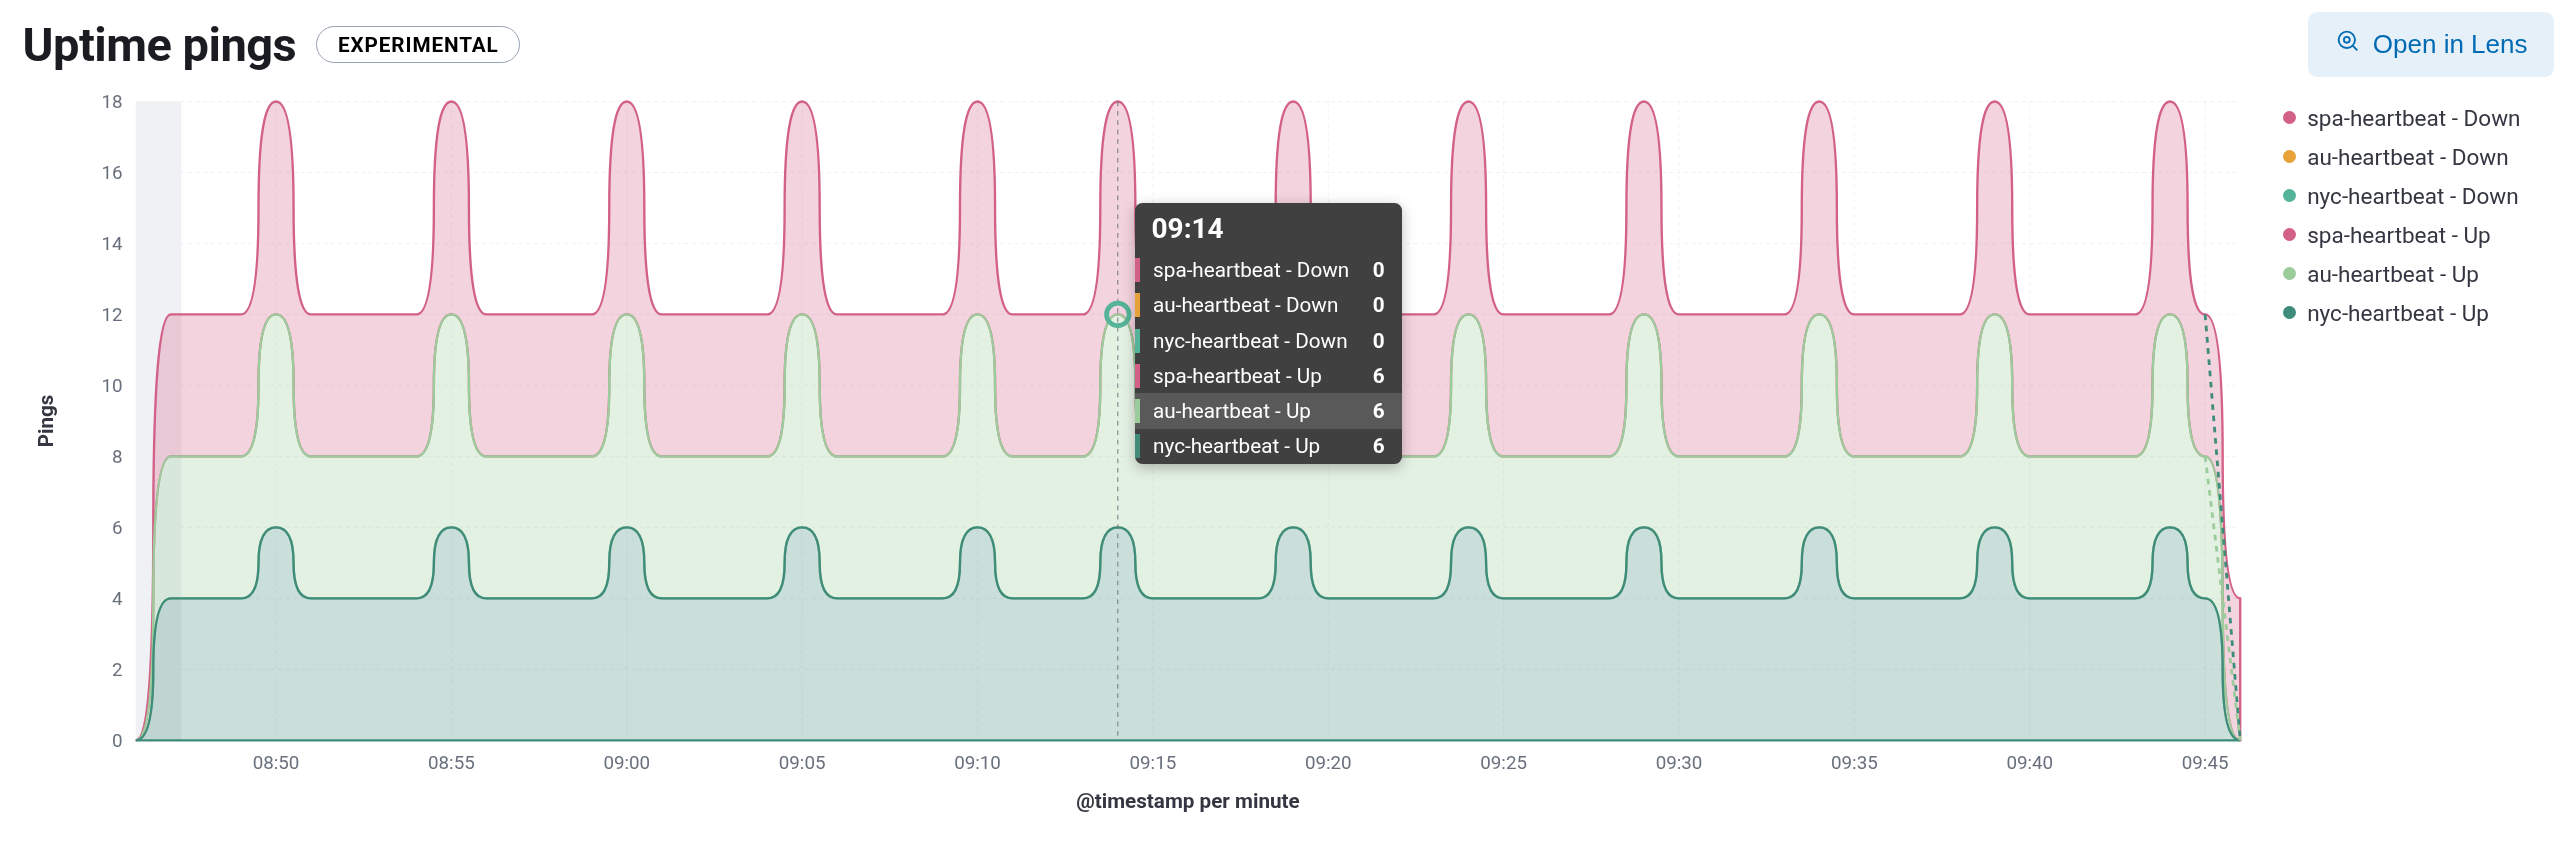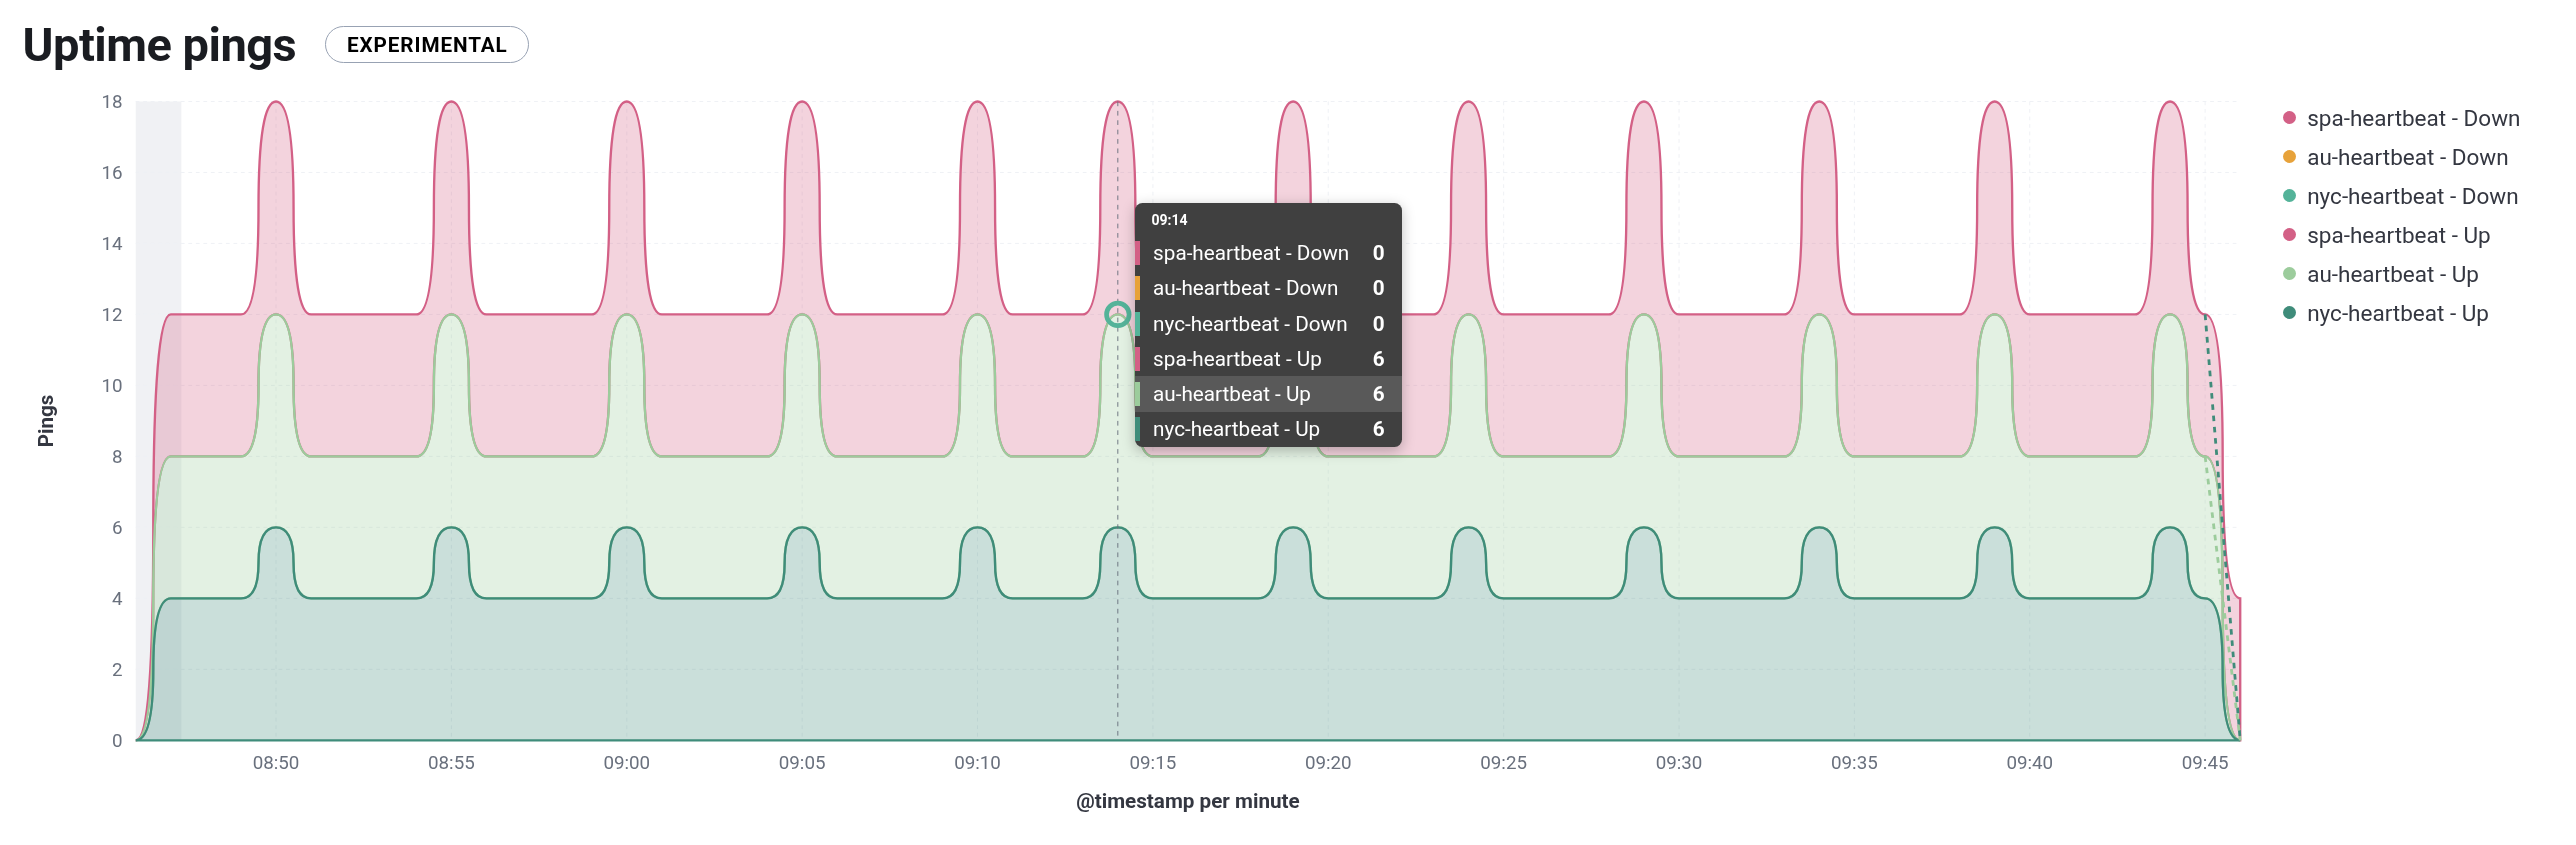--- a/index.html
+++ b/index.html
@@ -22,21 +22,21 @@
   * { box-sizing: border-box; }
   html,body { margin:0; padding:0; background:var(--bg); color:var(--ink);
     font-family: -apple-system, BlinkMacSystemFont, "Segoe UI", Roboto, Helvetica, Arial, sans-serif;
     font-size: 13px;
   }
   .frame { position:relative; width:2576px; height:846px; padding:9.4px 22.5px 22.5px 22.5px; }
   
   .frame { transform-origin: top left; }
 
   
-  .header { display:flex; align-items:center; gap:29px; height:71px; }
+  .header { display:flex; align-items:center; gap:20px; height:71px; }
   .title { font-size:47px; font-weight:700; letter-spacing:-0.5px; }
   .badge {
     border:1.9px solid var(--badge-border); border-radius:939px;
     padding:5.6px 20.7px; font-size:20.7px; font-weight:700; letter-spacing:0.9px;
     color:#000000;
   }
   .spacer { flex:1; }
   .open-lens {
     display:flex; align-items:center; gap:11.3px;
     background:var(--blue-bg); color:var(--blue);
@@ -60,36 +60,46 @@
   .shade { fill:#f0f1f4; }
   .hover-line { stroke:#69707d; stroke-width:1; stroke-dasharray:5 5; }
   .hover-ring { fill:none; stroke:var(--c-teal); stroke-width:5; }
 
   
   .tooltip {
     position:absolute; background:var(--tooltip-bg); color:#fff;
     border-radius:7.5px; font-size:20.7px; overflow:hidden;
     box-shadow:0 3.8px 13px rgba(0,0,0,.25);
   }
-  .tooltip .tt-title { padding:9.4px 17px 7.5px 17px; font-weight:700; font-size:14px; }
+  .tooltip .tt-title { padding:9.4px 17px 7.5px 17px; font-weight:700; font-size:28px; }
   .tooltip .tt-row { display:flex; align-items:center; padding:5.6px 17px 5.6px 0; gap:13px; }
   .tooltip .tt-row.hl { background:var(--tooltip-hl); }
   .tooltip .tt-bar { width:5.6px; align-self:stretch; }
   .tooltip .tt-label { flex:1; white-space:nowrap; }
   .tooltip .tt-val { font-weight:700; min-width:22.5px; text-align:right; }
 </style>
 </head>
 <body>
 
 <div class="frame">
 
   <div class="header">
     <div class="title">Uptime pings</div>
     <div class="badge">EXPERIMENTAL</div>
     <div class="spacer"></div>
+    <button class="open-lens">
+      <span>
+        <svg viewBox="0 0 24 24">
+            <circle cx="11" cy="11" r="7"></circle>
+            <path d="M20 20l-4-4"></path>
+            <circle cx="11" cy="11" r="2.5"></circle>
+          </svg>
+      </span>
+      <span>Open in Lens</span>
+    </button>
   </div>
 
   <div class="chart-row">
     <div class="chart-wrap">
       <svg id="chart" class="chart" width="2236" height="733" viewBox="0 0 2380 780" style="font-size:14px">
           <rect class="shade" x="120" y="10" width="48.53333333333322" height="680"></rect>
           <g class="grid">
             <line x1="120" x2="2360" y1="690" y2="690" class="dash"></line>
             <line x1="120" x2="2360" y1="614.4444444444445" y2="614.4444444444445" class="dash"></line>
             <line x1="120" x2="2360" y1="538.8888888888889" y2="538.8888888888889" class="dash"></line>

